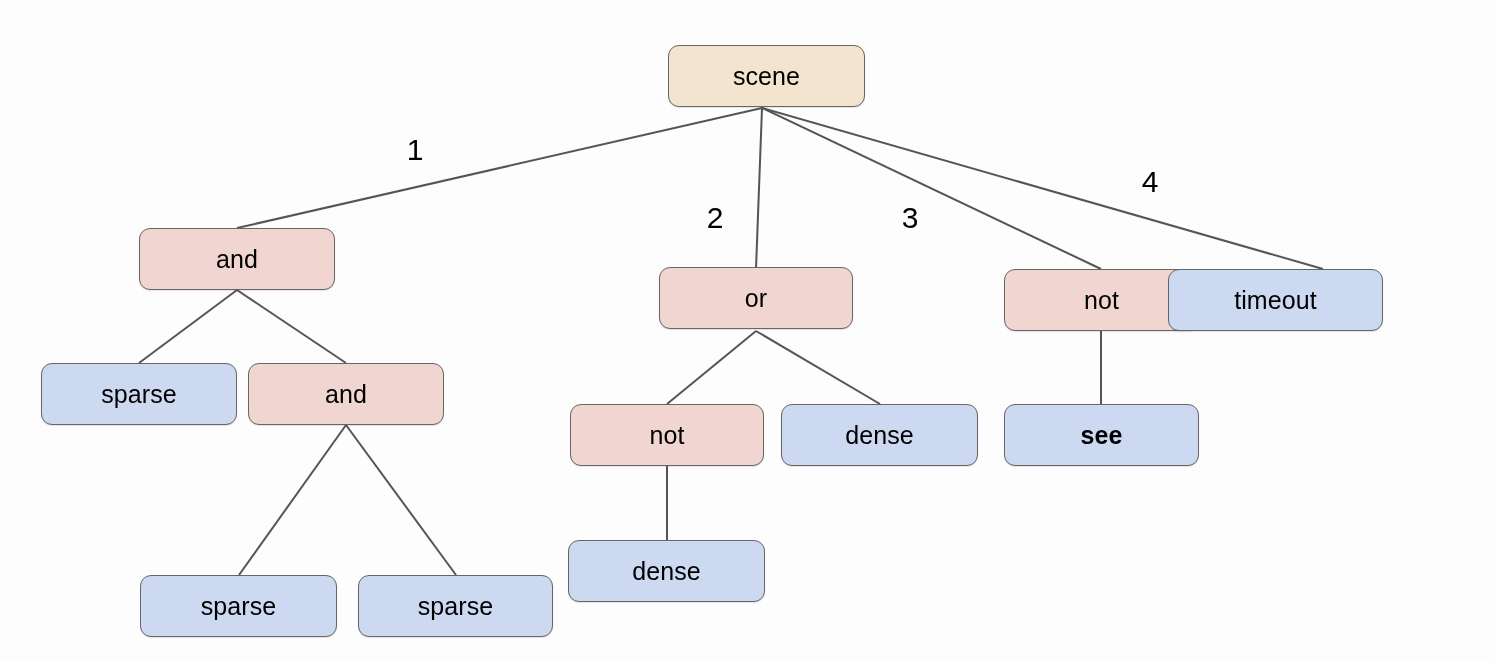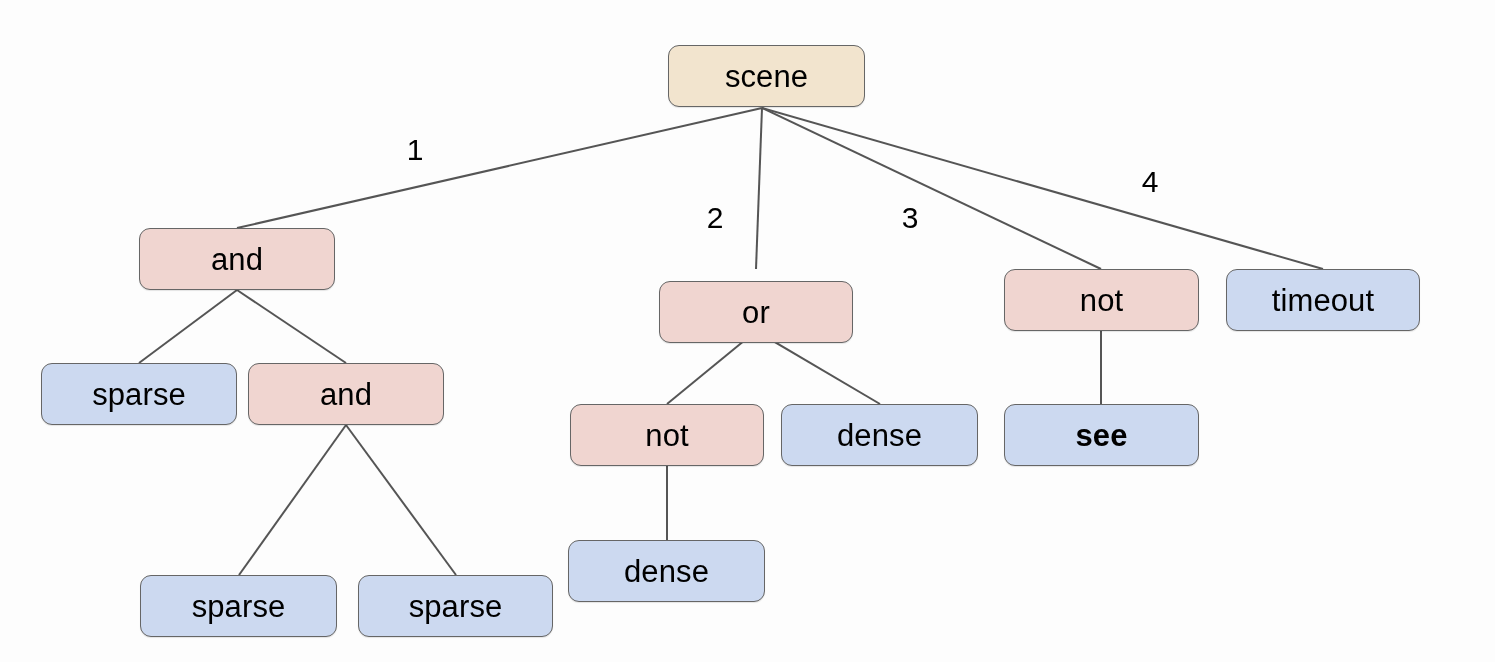--- a/index.html
+++ b/index.html
@@ -26,21 +26,21 @@
     pointer-events: none;
   }
   .node {
     position: absolute;
     box-sizing: border-box;
     border: 1.6px solid #666666;
     border-radius: 11px;
     display: flex;
     align-items: center;
     justify-content: center;
-    font-size: 31px;
+    font-size: 25px;
     line-height: 1;
     color: #000000;
     letter-spacing: 0.1px;
     box-shadow: 0 1px 1px rgba(0,0,0,0.10);
     white-space: nowrap;
   }
   .node.root   { background: #f2e4ce; }
   .node.op     { background: #f0d5d0; }
   .node.term   { background: #ccd9f0; }
   .edge-label {
@@ -70,27 +70,27 @@
       <line x1="667" y1="466" x2="667" y2="540" stroke="#555555" stroke-width="2"></line>
       <line x1="1101" y1="331" x2="1101" y2="404" stroke="#555555" stroke-width="2"></line>
     </svg>
   <div id="node-layer">
       <div class="node root" style="left: 668px; top: 45px; width: 197px; height: 62px;">
         <span>scene</span>
       </div>
       <div class="node op" style="left: 139px; top: 228px; width: 196px; height: 62px;">
         <span>and</span>
       </div>
-      <div class="node op" style="left: 659px; top: 281px; width: 194px; height: 62px;">
+      <div class="node op" style="left: 659px; top: 267px; width: 194px; height: 62px;">
         <span>or</span>
       </div>
       <div class="node op" style="left: 1004px; top: 269px; width: 195px; height: 62px;">
         <span>not</span>
       </div>
-      <div class="node term" style="left: 1226px; top: 269px; width: 194px; height: 62px;">
+      <div class="node term" style="left: 1168px; top: 269px; width: 215px; height: 62px;">
         <span>timeout</span>
       </div>
       <div class="node term" style="left: 41px; top: 363px; width: 196px; height: 62px;">
         <span>sparse</span>
       </div>
       <div class="node op" style="left: 248px; top: 363px; width: 196px; height: 62px;">
         <span>and</span>
       </div>
       <div class="node op" style="left: 570px; top: 404px; width: 194px; height: 62px;">
         <span>not</span>

